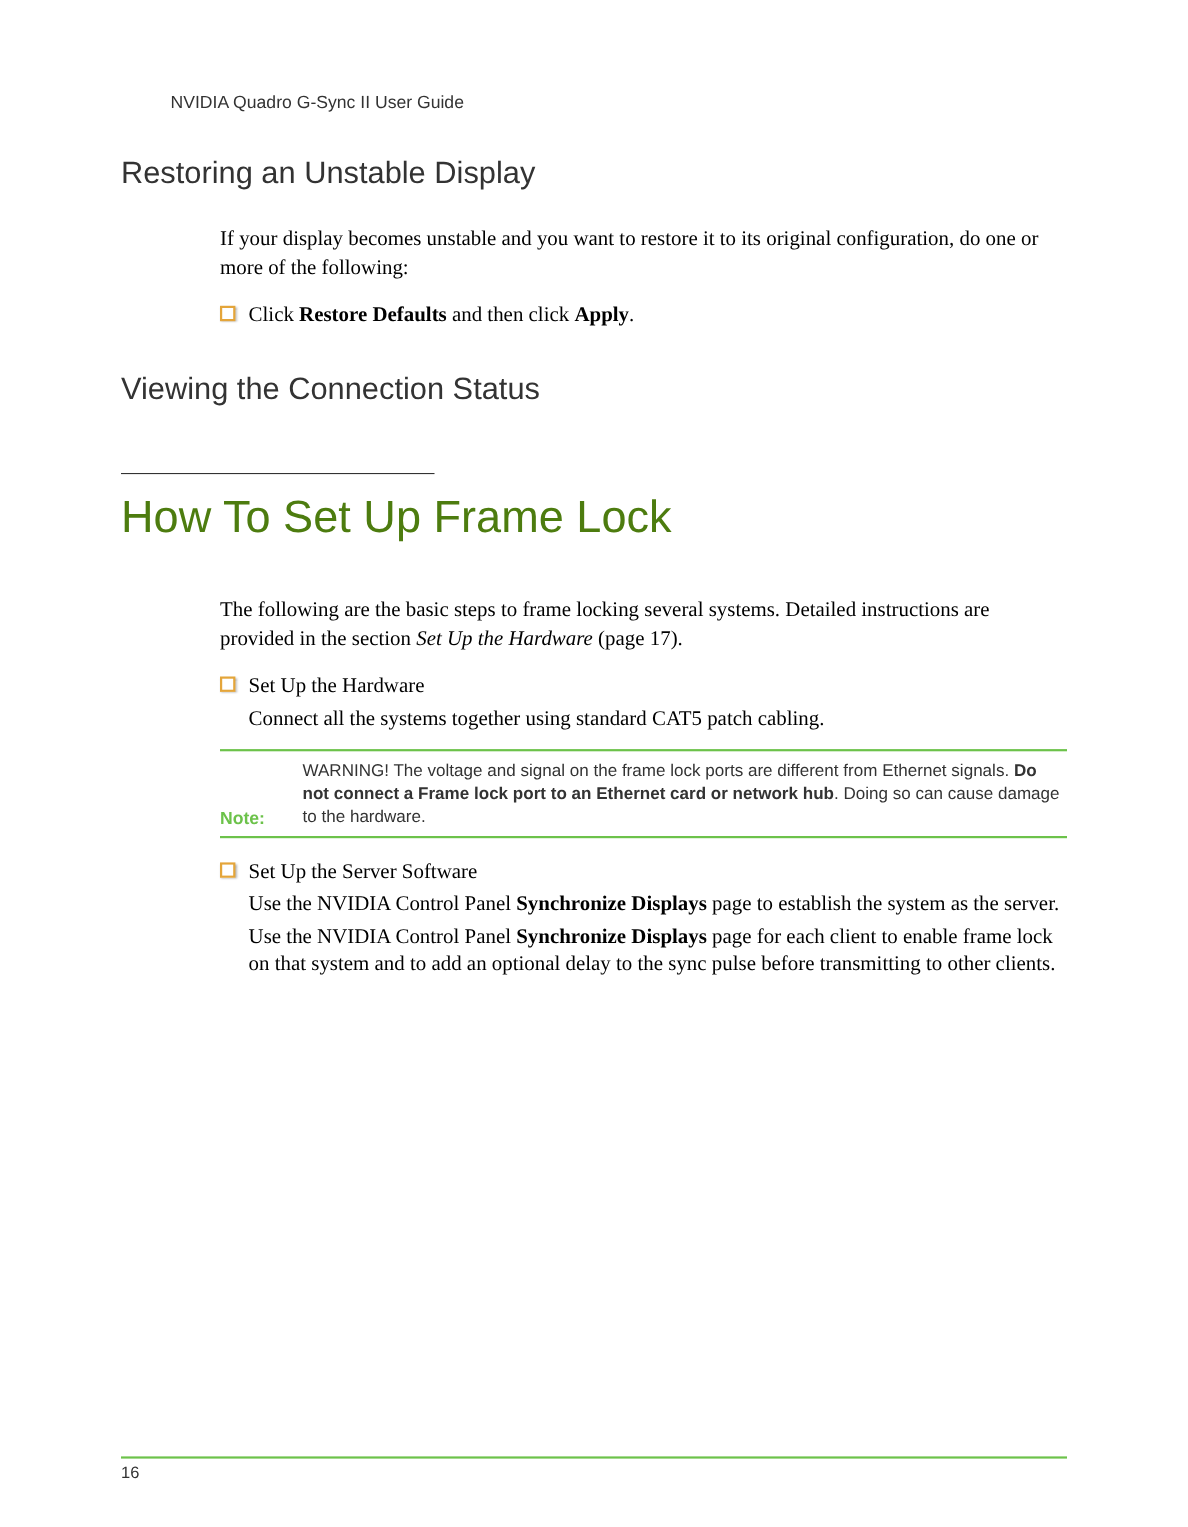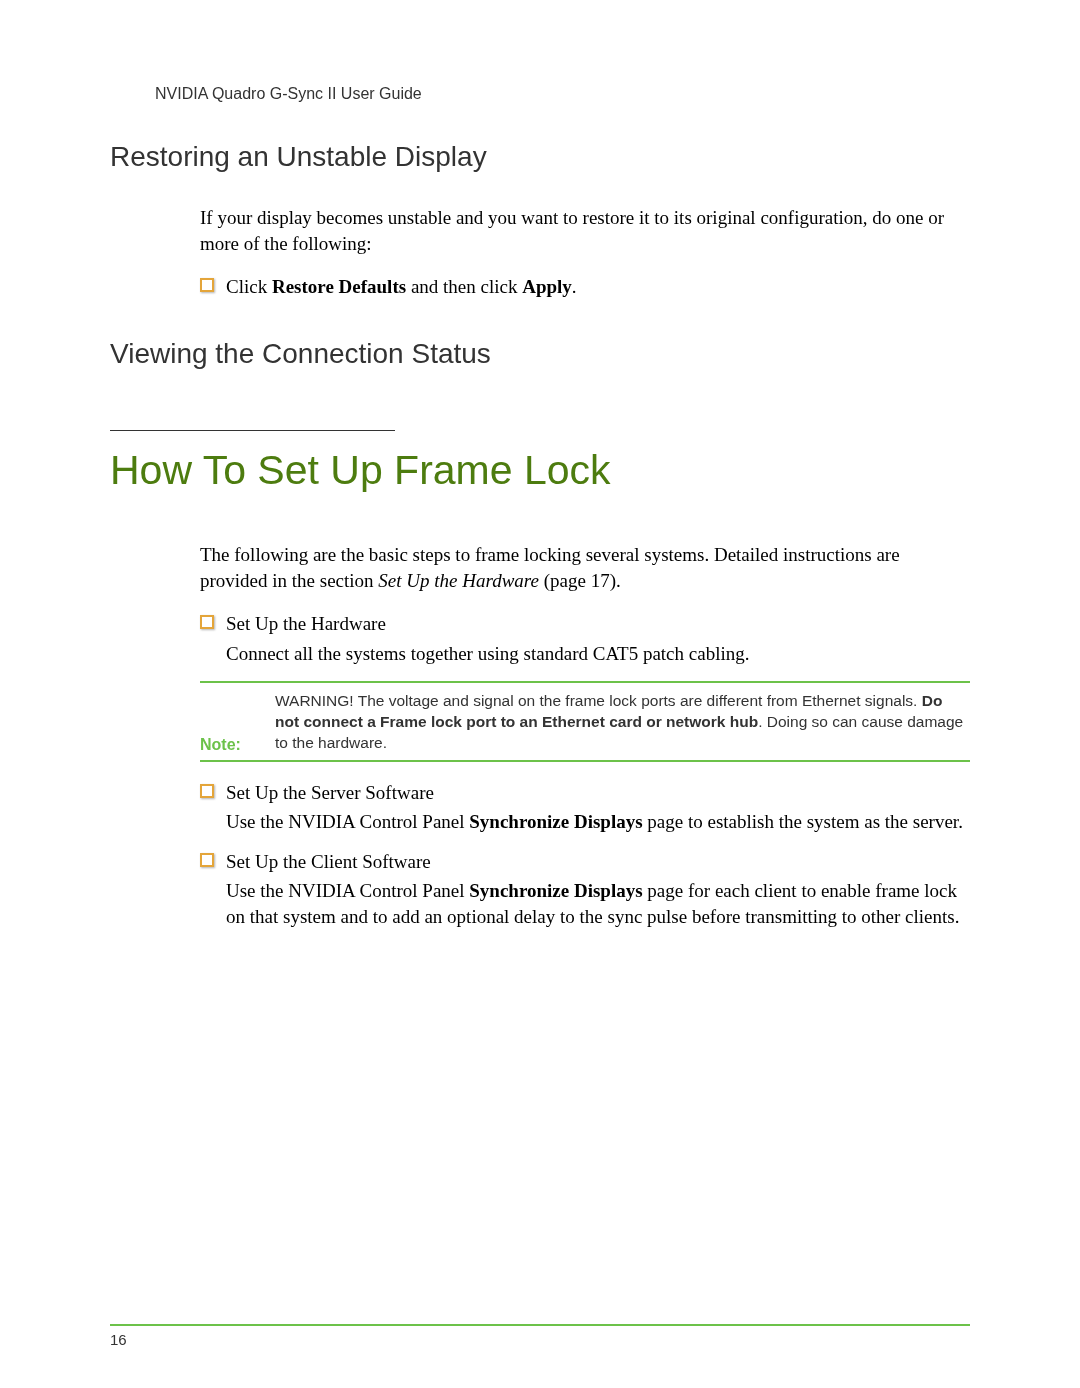--- a/index.html
+++ b/index.html
@@ -193,25 +193,19 @@
   <div class="bullet-list">
     <div class="bullet-item">
       <div class="bullet-square"></div>
       <div class="bullet-text">Set Up the Server Software</div>
     </div>
   </div>
   <div class="bullet-subtext">
     <span>Use the NVIDIA Control Panel </span><span class="bold">Synchronize Displays</span><span> page to establish the system as the server.</span>
   </div>
 
-  <div class="bullet-list">
-    <div class="bullet-item">
-      <div class="bullet-square"></div>
-      <div class="bullet-text">Set Up the Client Software</div>
-    </div>
-  </div>
   <div class="bullet-subtext">
     <span>Use the NVIDIA Control Panel </span><span class="bold">Synchronize Displays</span><span> page for each client to enable frame lock on that system and to add an optional delay to the sync pulse before transmitting to other clients.</span>
   </div>
 </div>
 
 <hr class="footer-rule">
 <div class="page-number">16</div>
 
 </body></html>

